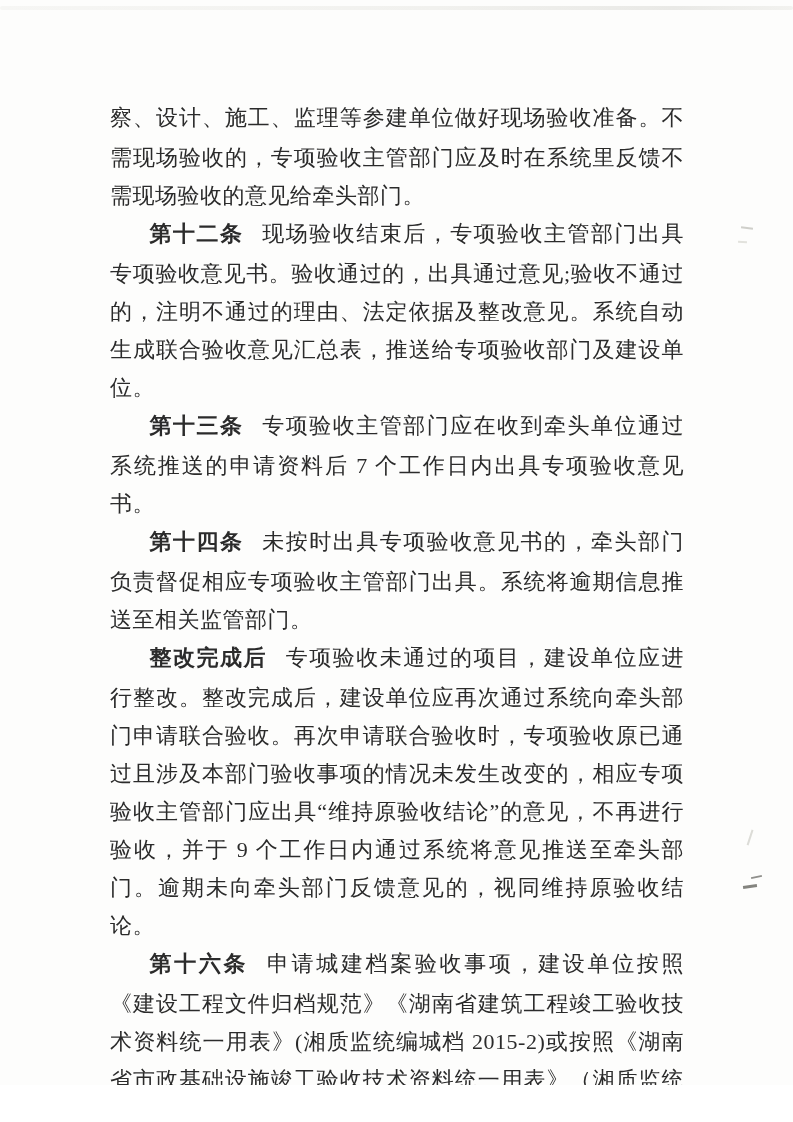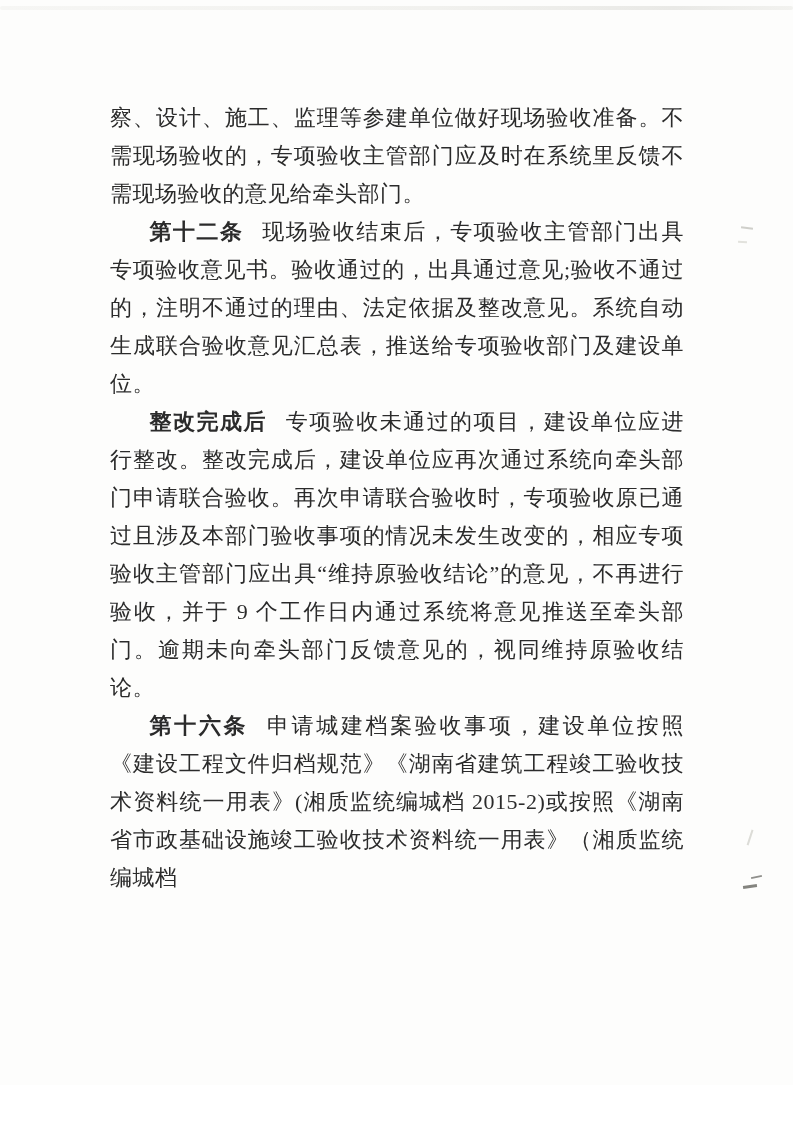--- a/index.html
+++ b/index.html
@@ -39,21 +39,21 @@
   .textblock p {
     margin: 0;
     padding: 0;
   }
   .para-indent {
     text-indent: 1.8em;
   }
   .lead {
     font-weight: bold;
     margin-right: 0.85em;
-    font-family: Liberation Sans, sans-serif;
+    font-family: Liberation Mono, monospace;
     font-size: 22px;
   }
   .lead:empty {
     margin-right: 0;
   }
   
   .pen-mark {
     position: absolute;
     display: block;
   }
@@ -74,21 +74,23 @@
 <div class="page">
 
   <div class="scan-top-line"></div>
 
   <div class="textblock">
 
     <p><span class="lead"></span><span>察、设计、施工、监理等参建单位做好现场验收准备。不需现场验收的，专项验收主管部门应及时在系统里反馈不需现场验收的意见给牵头部门。</span></p>
 
     <p class="para-indent"><span class="lead">第十二条</span><span>现场验收结束后，专项验收主管部门出具专项验收意见书。验收通过的，出具通过意见;验收不通过的，注明不通过的理由、法定依据及整改意见。系统自动生成联合验收意见汇总表，推送给专项验收部门及建设单位。</span></p>
 
+    <p class="para-indent"><span class="lead">第十三条</span><span>专项验收主管部门应在收到牵头单位通过系统推送的申请资料后 7 个工作日内出具专项验收意见书。</span></p>
 
+    <p class="para-indent"><span class="lead">第十四条</span><span>未按时出具专项验收意见书的，牵头部门负责督促相应专项验收主管部门出具。系统将逾期信息推送至相关监管部门。</span></p>
 
     <p class="para-indent"><span class="lead">整改完成后</span><span>专项验收未通过的项目，建设单位应进行整改。整改完成后，建设单位应再次通过系统向牵头部门申请联合验收。再次申请联合验收时，专项验收原已通过且涉及本部门验收事项的情况未发生改变的，相应专项验收主管部门应出具“维持原验收结论”的意见，不再进行验收，并于 9 个工作日内通过系统将意见推送至牵头部门。逾期未向牵头部门反馈意见的，视同维持原验收结论。</span></p>
 
     <p class="para-indent"><span class="lead">第十六条</span><span>申请城建档案验收事项，建设单位按照《建设工程文件归档规范》《湖南省建筑工程竣工验收技术资料统一用表》(湘质监统编城档 2015-2)或按照《湖南省市政基础设施竣工验收技术资料统一用表》（湘质监统编城档</span></p>
 
   </div>
 
   <span class="pen-mark mark-a1"></span>
   <span class="pen-mark mark-a2"></span>
   <span class="pen-mark mark-b"></span>

